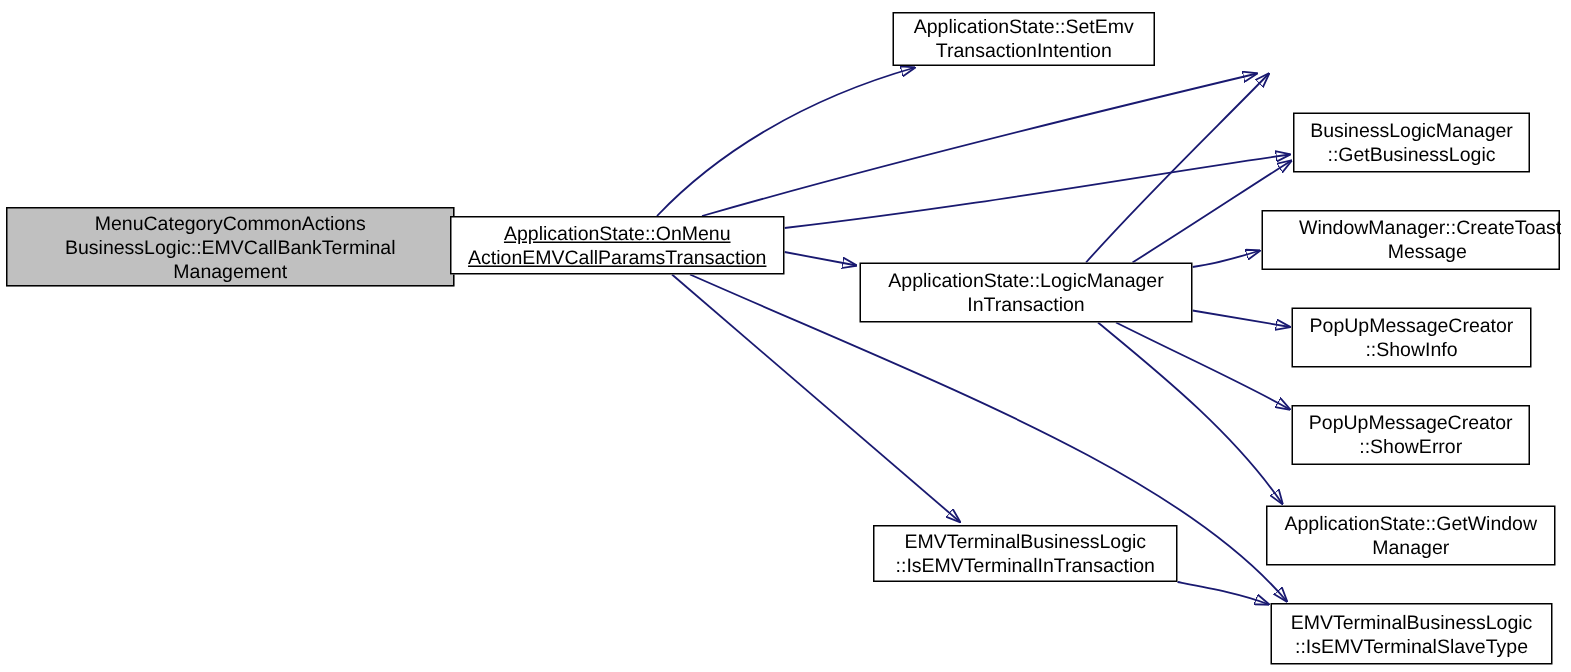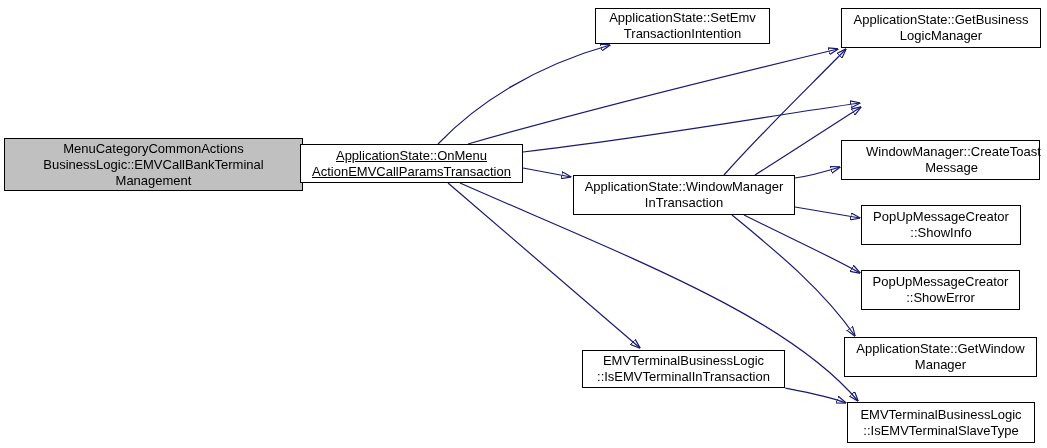--- a/index.html
+++ b/index.html
@@ -88,33 +88,33 @@
   <div class="node" style="left:300px; top:144px; width:223px; height:39px;text-decoration:underline;">
     <span class="lbl">ApplicationState::OnMenu
 ActionEMVCallParamsTransaction</span>
   </div>
 
   <div class="node" style="left:595px; top:8px; width:175px; height:36px;">
     <span class="lbl">ApplicationState::SetEmv
 TransactionIntention</span>
   </div>
 
-  <div class="node" style="left:841px; top:8px; width:200px; height:40px;">
-    <span class="lbl">ApplicationState::GetBusiness
-LogicManager</span>
+
+  <div class="node" style="left:862px; top:75px; width:158px; height:40px;">
+    <span class="lbl">BusinessLogicManager
+::GetBusinessLogic</span>
   </div>
-
 
   <div class="node" style="left:841px; top:140px; width:199px; height:40px;padding-left:24px;">
     <span class="lbl">WindowManager::CreateToast
 Message</span>
   </div>
 
   <div class="node" style="left:573px; top:175px; width:222px; height:40px;">
-    <span class="lbl">ApplicationState::WindowManager
+    <span class="lbl">ApplicationState::LogicManager
 InTransaction</span>
   </div>
 
   <div class="node" style="left:861px; top:205px; width:160px; height:40px;">
     <span class="lbl">PopUpMessageCreator
 ::ShowInfo</span>
   </div>
 
   <div class="node" style="left:861px; top:270px; width:159px; height:40px;">
     <span class="lbl">PopUpMessageCreator

